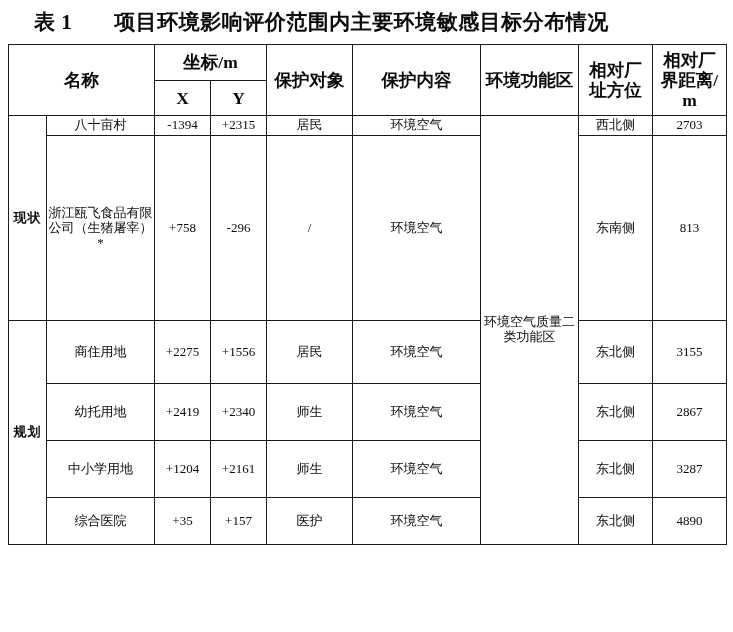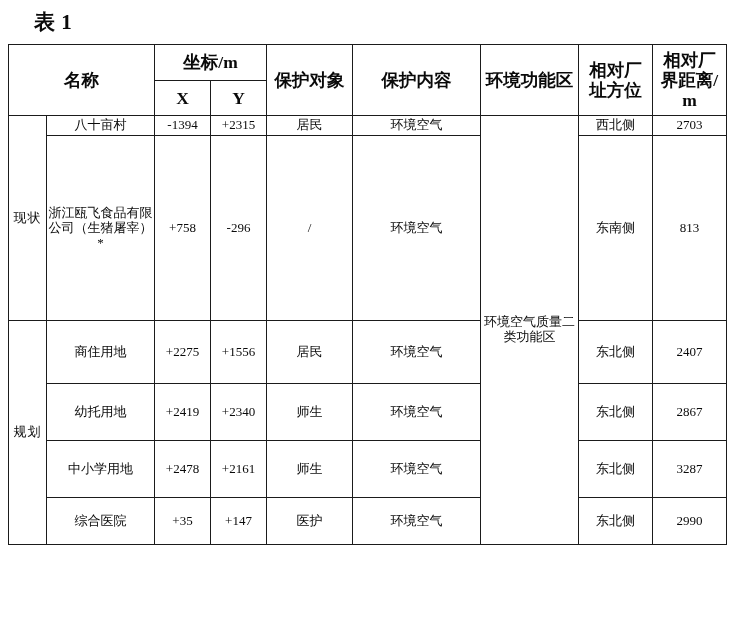--- a/index.html
+++ b/index.html
@@ -48,21 +48,21 @@
     line-height: 1.15;
     padding: 2px 1px;
     word-break: break-all;
   }
   table.main thead th {
     font-weight: bold;
     font-size: 17.5px;
     padding: 5px 2px;
   }
   .vsec {
-    font-weight: normal;
+    font-weight: bold;
     font-size: 18px;
     letter-spacing: 1px;
     width: 30px;
     padding: 0 2px;
   }
   .vsec span {
     display: inline-block;
     line-height: 1.05;
   }
   .cell-name { font-size: 17px; }
@@ -78,20 +78,21 @@
   .colSec { width: 38px; }
   .func-cell { font-size: 17px; line-height: 1.35; }
 </style>
 </head>
 <body>
 
 <div class="page">
 
   <div class="title">
     <span class="tnum">表 1</span>
+    <span>项目环境影响评价范围内主要环境敏感目标分布情况</span>
   </div>
 
   <table class="main">
     <colgroup>
       <col class="colSec">
       <col class="colName">
       <col class="colX">
       <col class="colY">
       <col class="colObj">
       <col class="colContent">
@@ -139,49 +140,49 @@
       </tr>
 
       <tr>
         <td class="vsec" rowspan="4"><span>规划</span></td>
         <td class="cell-name" style="height:58px;">商住用地</td>
         <td class="num">+2275</td>
         <td class="num">+1556</td>
         <td>居民</td>
         <td>环境空气</td>
         <td>东北侧</td>
-        <td class="num">2407</td>
+        <td class="num">3155</td>
       </tr>
 
       <tr>
         <td class="cell-name" style="height:52px;margin-top:43px;">幼托用地</td>
         <td class="num">+2419</td>
         <td class="num">+2340</td>
         <td>师生</td>
         <td>环境空气</td>
         <td>东北侧</td>
         <td class="num">2867</td>
       </tr>
 
       <tr>
         <td class="cell-name" style="height:52px;">中小学用地</td>
-        <td class="num">+2478</td>
+        <td class="num">+1204</td>
         <td class="num">+2161</td>
         <td>师生</td>
         <td>环境空气</td>
         <td>东北侧</td>
         <td class="num">3287</td>
       </tr>
 
       <tr>
         <td class="cell-name" style="height:42px;">综合医院</td>
         <td class="num">+35</td>
-        <td class="num">+147</td>
+        <td class="num">+157</td>
         <td>医护</td>
         <td>环境空气</td>
         <td>东北侧</td>
-        <td class="num">2990</td>
+        <td class="num">4890</td>
       </tr>
 
     </tbody>
   </table>
 
 </div>
 
 </body></html>

